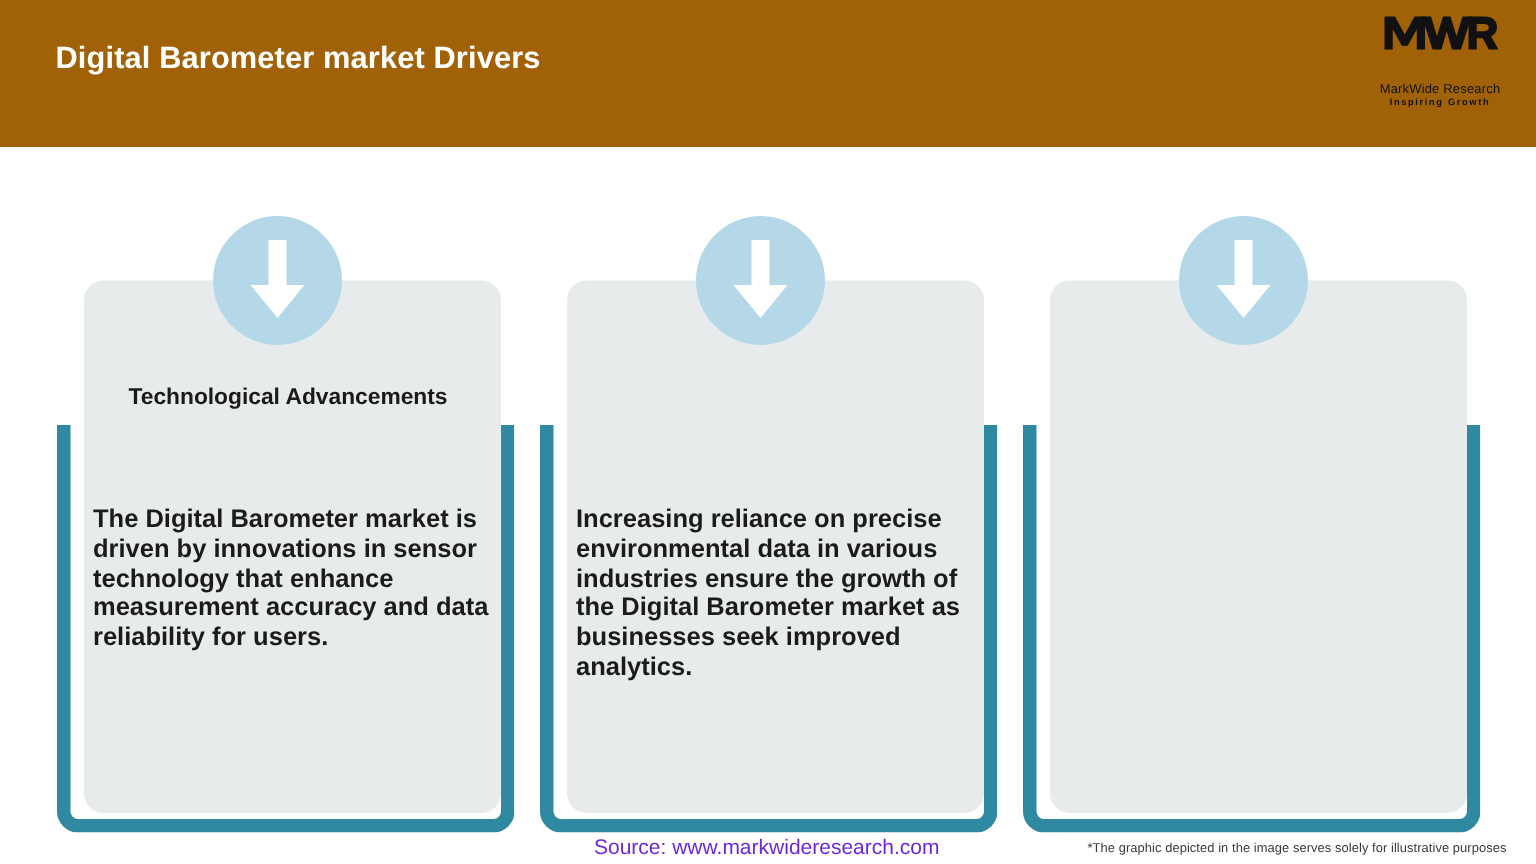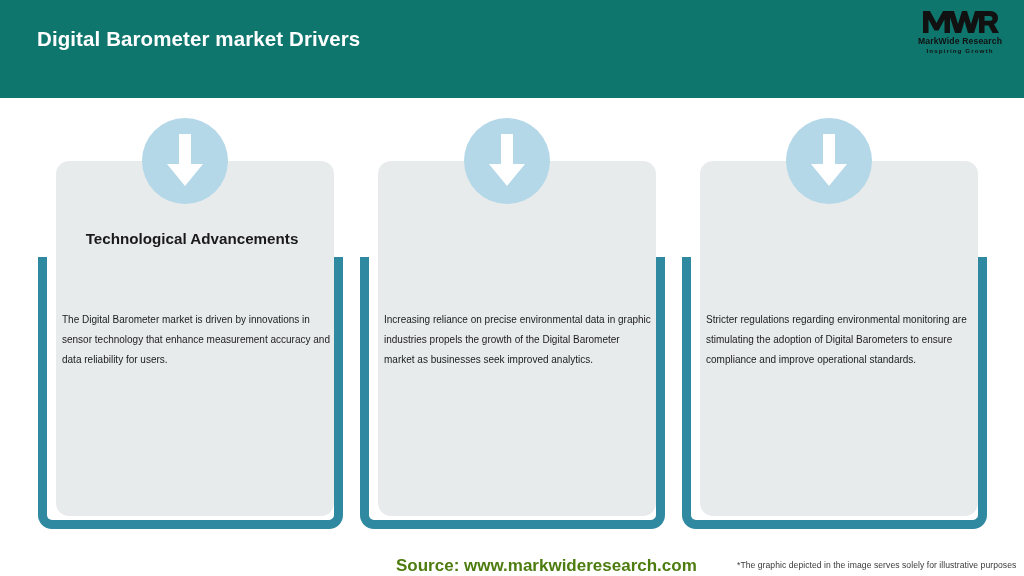--- a/index.html
+++ b/index.html
@@ -15,21 +15,21 @@
     position: relative;
   }
 
   
   .header {
     position: absolute;
     left: 0;
     top: 0;
     width: 1024px;
     height: 98px;
-    background: #0f766e;
+    background: #a16207;
   }
   .header-title {
     position: absolute;
     left: 37px;
     top: 27px;
     font-size: 20.5px;
     font-weight: bold;
     color: #ffffff;
     letter-spacing: 0.1px;
   }
@@ -45,39 +45,39 @@
   }
   .logo-mark {
     display: block;
     height: 26px;
     line-height: 26px;
   }
   .logo-mark svg { display: block; margin: 0 auto; }
   .logo-name {
     display: block;
     font-size: 8.6px;
-    font-weight: bold;
+    font-weight: normal;
     color: #111111;
     letter-spacing: 0.15px;
-    margin-top: 1px;
+    margin-top: 19px;
   }
   .logo-tag {
     display: block;
     font-size: 6.2px;
     font-weight: bold;
     color: #111111;
     letter-spacing: 1.1px;
     margin-top: 1px;
   }
 
   
   .cards {
     position: absolute;
     left: 0;
-    top: 82px;
+    top: 108px;
     width: 904px;
     height: 445px;
   }
   .driver {
     position: absolute;
     top: 0;
     width: 308px;
     height: 445px;
   }
   .driver.c0 { left: 38px; }
@@ -135,44 +135,44 @@
     font-size: 15.2px;
     font-weight: bold;
     color: #1a1a1a;
     z-index: 4;
   }
   .card-body {
     position: absolute;
     left: 24px;
     top: 228px;
     width: 268px;
-    font-size: 10px;
+    font-size: 17px;
     line-height: 19.8px;
     color: #1b1b1b;
     text-align: left;
     z-index: 4;
+    font-weight: bold;
   }
 
   
   .source {
     position: absolute;
     left: 396px;
     top: 556px;
-    font-size: 17px;
-    font-weight: bold;
-    color: #4d7c0f;
+    font-size: 14px;
+    font-weight: normal;
+    color: #6d28d9;
   }
   .disclaimer {
     position: absolute;
     left: 725px;
     top: 560px;
     font-size: 8.6px;
     color: #3a3a3a;
     letter-spacing: 0.05px;
-    margin-left: 12px;
   }
 </style>
 </head>
 <body>
 
 <div class="header">
   <div class="header-title">Digital Barometer market Drivers</div>
 
   <div class="logo">
     <span class="logo-mark">
@@ -207,30 +207,29 @@
   </div>
 
   <div class="driver c1">
     <div class="frame"></div>
     <div class="panel"></div>
     <div class="badge">
       <svg width="40" height="54" viewBox="0 0 40 54">
         <path d="M14 0 L26 0 L26 30 L38 30 L20 52 L2 30 L14 30 Z" fill="#ffffff"></path>
       </svg>
     </div>
-    <div class="card-body">Increasing reliance on precise environmental data in graphic industries propels the growth of the Digital Barometer market as businesses seek improved analytics.</div>
+    <div class="card-body">Increasing reliance on precise environmental data in various industries ensure the growth of the Digital Barometer market as businesses seek improved analytics.</div>
   </div>
 
   <div class="driver c2">
     <div class="frame"></div>
     <div class="panel"></div>
     <div class="badge">
       <svg width="40" height="54" viewBox="0 0 40 54">
         <path d="M14 0 L26 0 L26 30 L38 30 L20 52 L2 30 L14 30 Z" fill="#ffffff"></path>
       </svg>
     </div>
-    <div class="card-body">Stricter regulations regarding environmental monitoring are stimulating the adoption of Digital Barometers to ensure compliance and improve operational standards.</div>
   </div>
 
 </div>
 
 <div class="source">Source: www.markwideresearch.com</div>
 <div class="disclaimer">*The graphic depicted in the image serves solely for illustrative purposes</div>
 
 </body></html>

